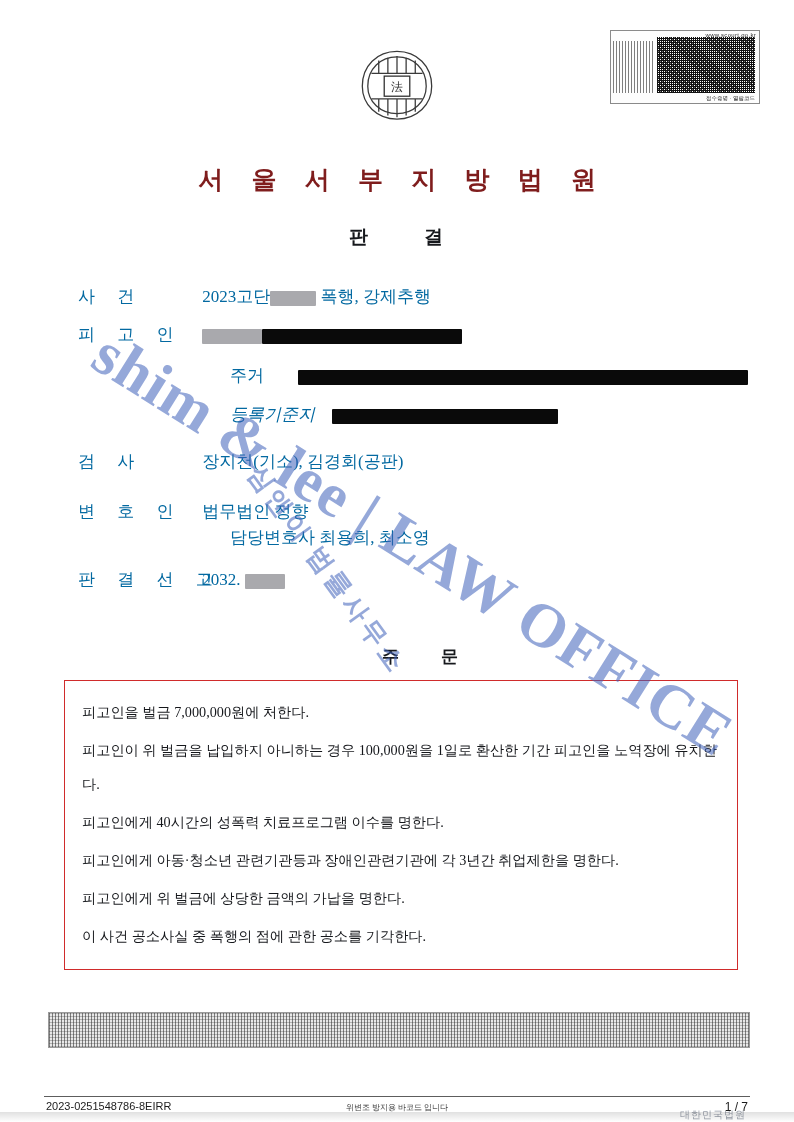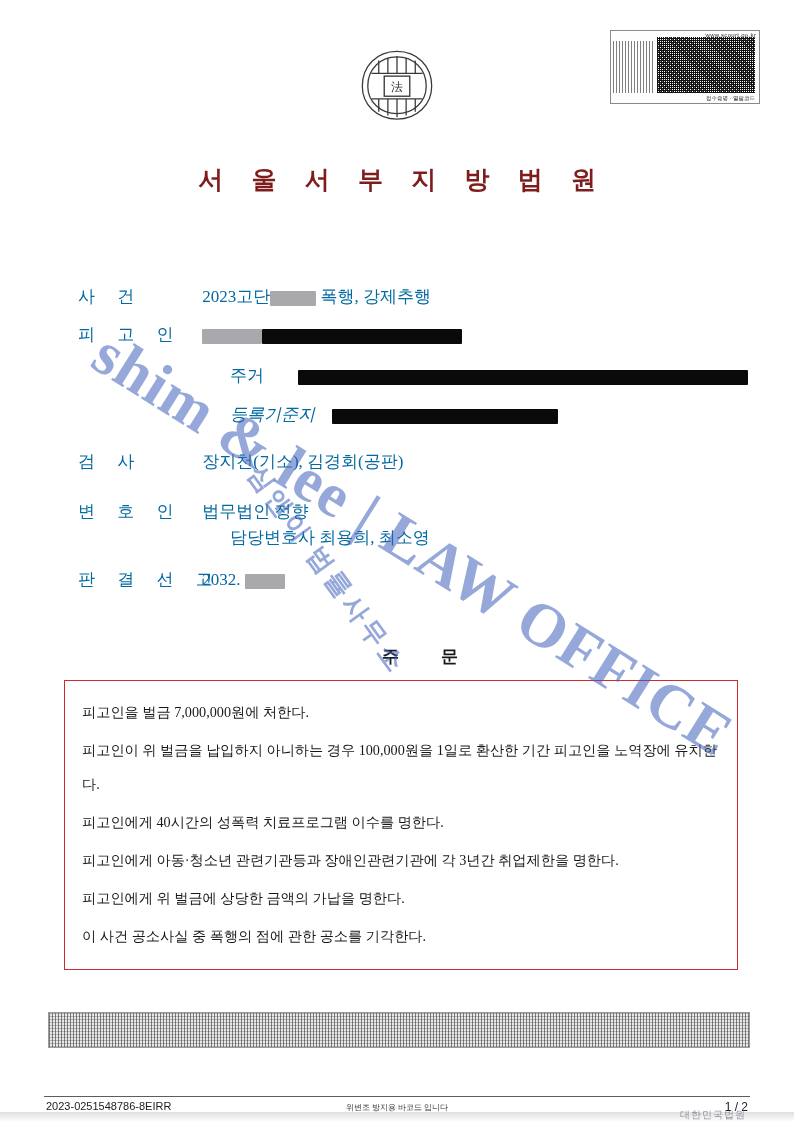--- a/index.html
+++ b/index.html
@@ -285,20 +285,23 @@
         <path d="M22 30 L78 30 M22 58 L78 58"></path>
         <path d="M30 16 L30 30 M40 13 L40 30 M50 11 L50 30 M60 13 L60 30 M70 16 L70 30"></path>
         <path d="M30 58 L30 72 M40 58 L40 76 M50 58 L50 78 M60 58 L60 76 M70 58 L70 72"></path>
       </g>
       <rect x="36" y="33" width="28" height="22" fill="#ffffff" stroke="#2f2f2f" stroke-width="1.4"></rect>
       <text x="50" y="49" font-size="13" text-anchor="middle" fill="#2f2f2f" font-family="'Liberation Serif', serif">法</text>
     </svg>
   </div>
 
   <div class="court-title">서 울 서 부 지 방 법 원</div>
+  <div class="doc-type">
+    <span>판</span><span class="gap"></span><span>결</span>
+  </div>
 
   <div class="field" style="top:285px; left:78px;">
     <span class="label">사        건</span>
     <span class="value">
       <span>2023고단</span><span class="redact gray" style="width:46px;"></span>
       <span>폭행, 강제추행</span>
     </span>
   </div>
 
   <div class="field" style="top:323px; left:78px;">
@@ -356,17 +359,17 @@
   <div class="watermark">
     <div class="wm-main">shim &amp; lee | LAW OFFICE</div>
     <div class="wm-sub">심앤이 법률사무소</div>
   </div>
 
   <div class="barcode-bottom"></div>
 
   <div class="footer-rule"></div>
   <div class="footer-left">2023-0251548786-8EIRR</div>
   <div class="footer-center">위변조 방지용 바코드 입니다</div>
-  <div class="footer-right">1 / 2</div>
+  <div class="footer-right">1 / 7</div>
   <div class="footer-emblem-text">대한민국법원</div>
   <div class="page-shadow"></div>
 
 </div>
 
 </body></html>

